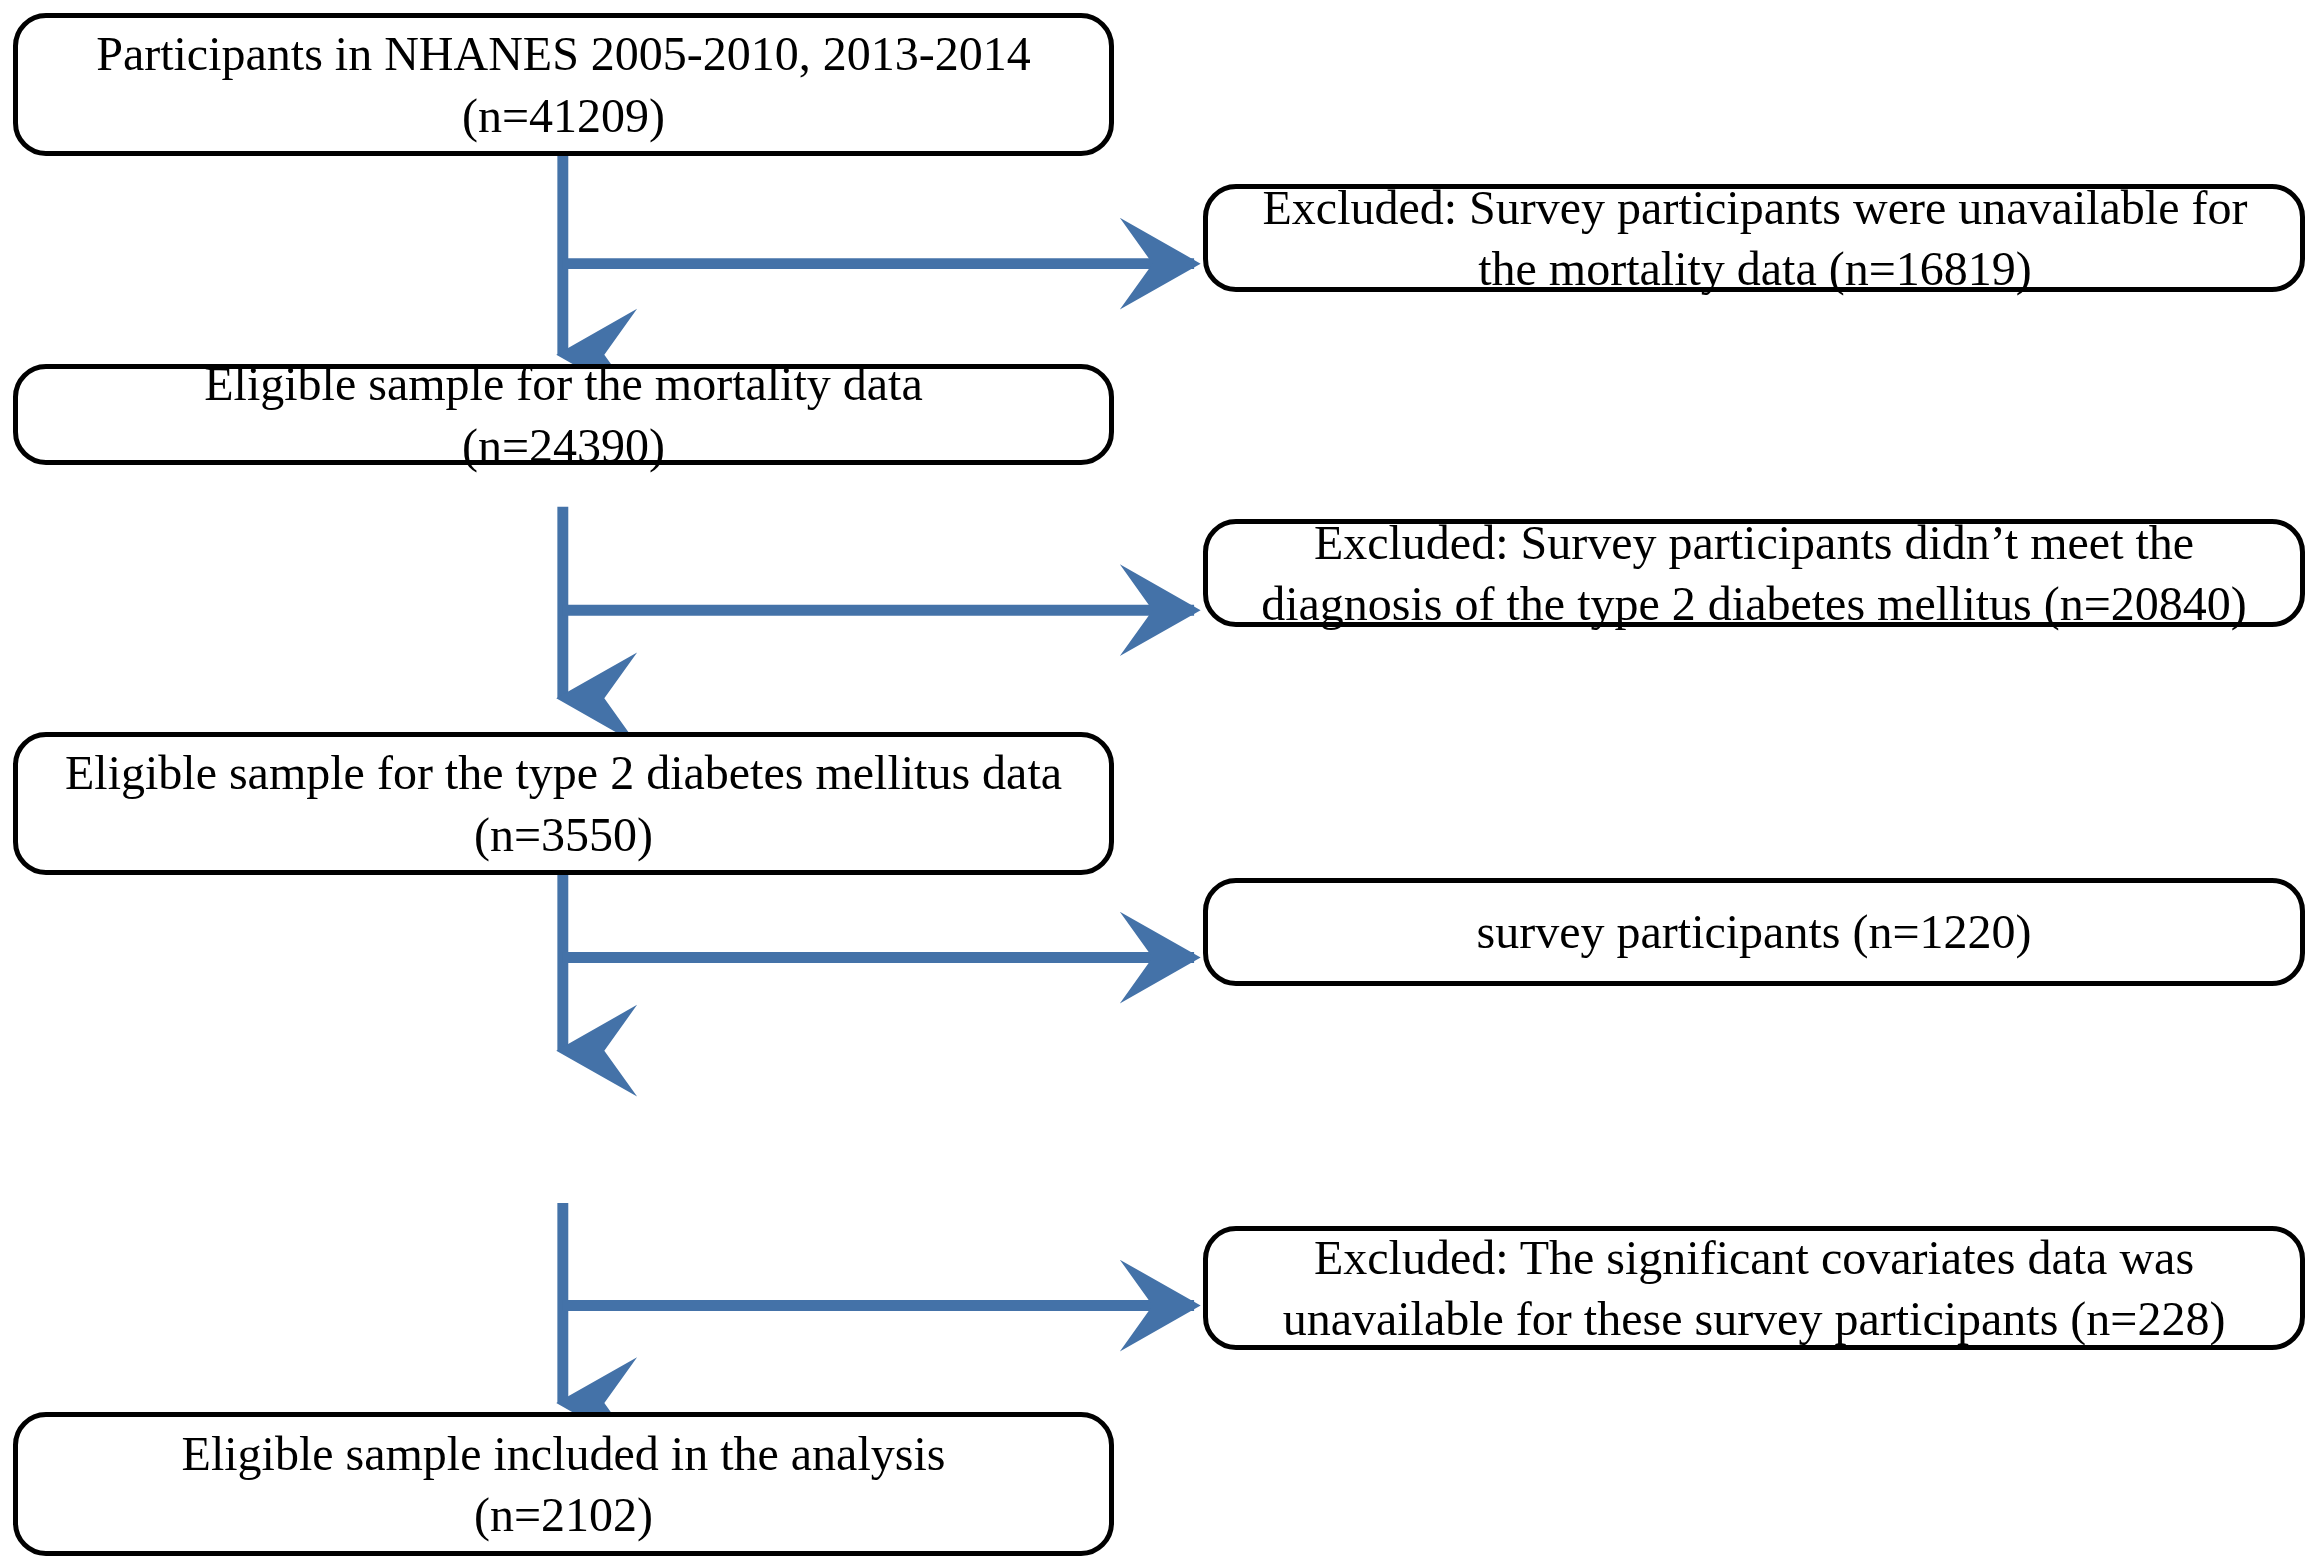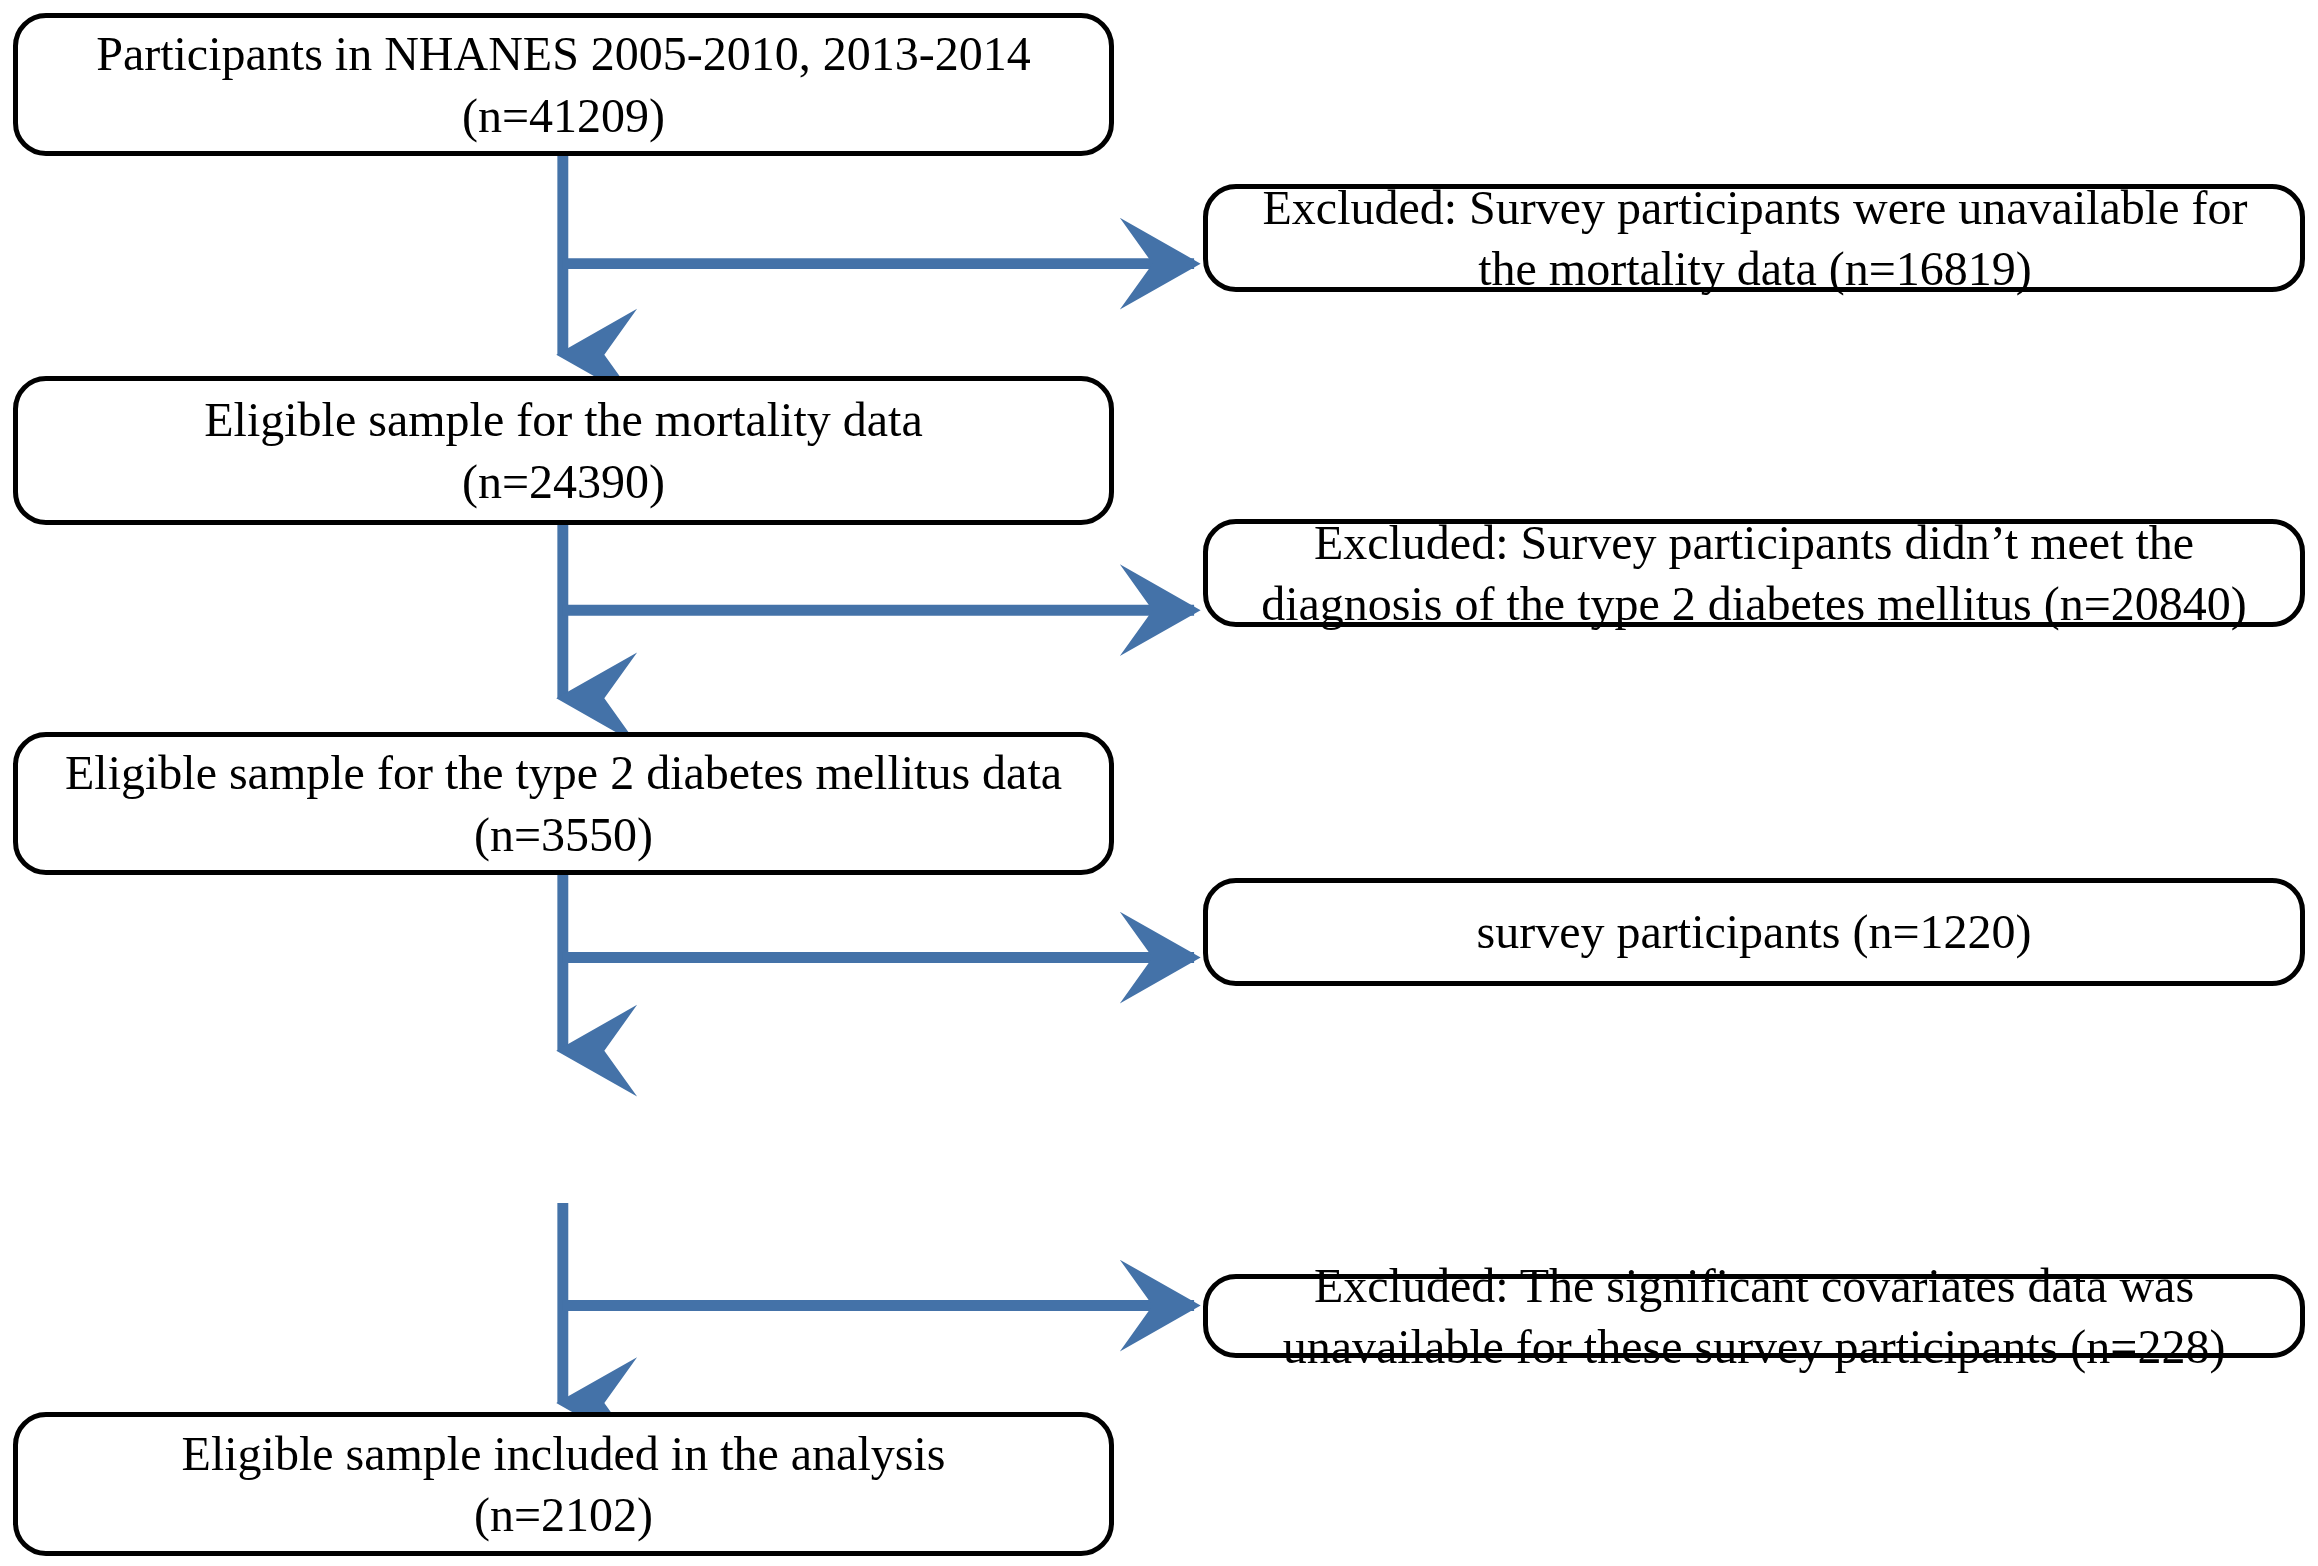--- a/index.html
+++ b/index.html
@@ -36,30 +36,30 @@
   .flow-box .line {
     display: block;
     white-space: nowrap;
   }
 
   .main-box  { left: 13px;   width: 1101px; }
   .excl-box  { left: 1203px; width: 1102px; }
 
   
   #box-participants { top: 13px;   height: 143px; }
-  #box-mortality    { top: 376px;  height: 149px; }
+  #box-mortality    { top: 364px;  height: 101px; }
   #box-t2dm         { top: 732px;  height: 143px; }
   #box-bmd          { top: 1060px; height: 143px; }
   #box-final        { top: 1412px; height: 144px; text-align: right; }
 
   
   #box-excl-mortality  { top: 184px;  height: 108px; padding-left: 21px; }
   #box-excl-t2dm       { top: 519px;  height: 108px; }
   #box-excl-bmd        { top: 878px; height: 108px; }
-  #box-excl-covariates { top: 1226px; height: 84px; margin-top: 48px; }
+  #box-excl-covariates { top: 1226px; height: 124px; }
 
   
   .conn-svg {
     position: absolute;
     left: 0;
     top: 0;
     width: 2319px;
     height: 1567px;
     pointer-events: none;
   }

